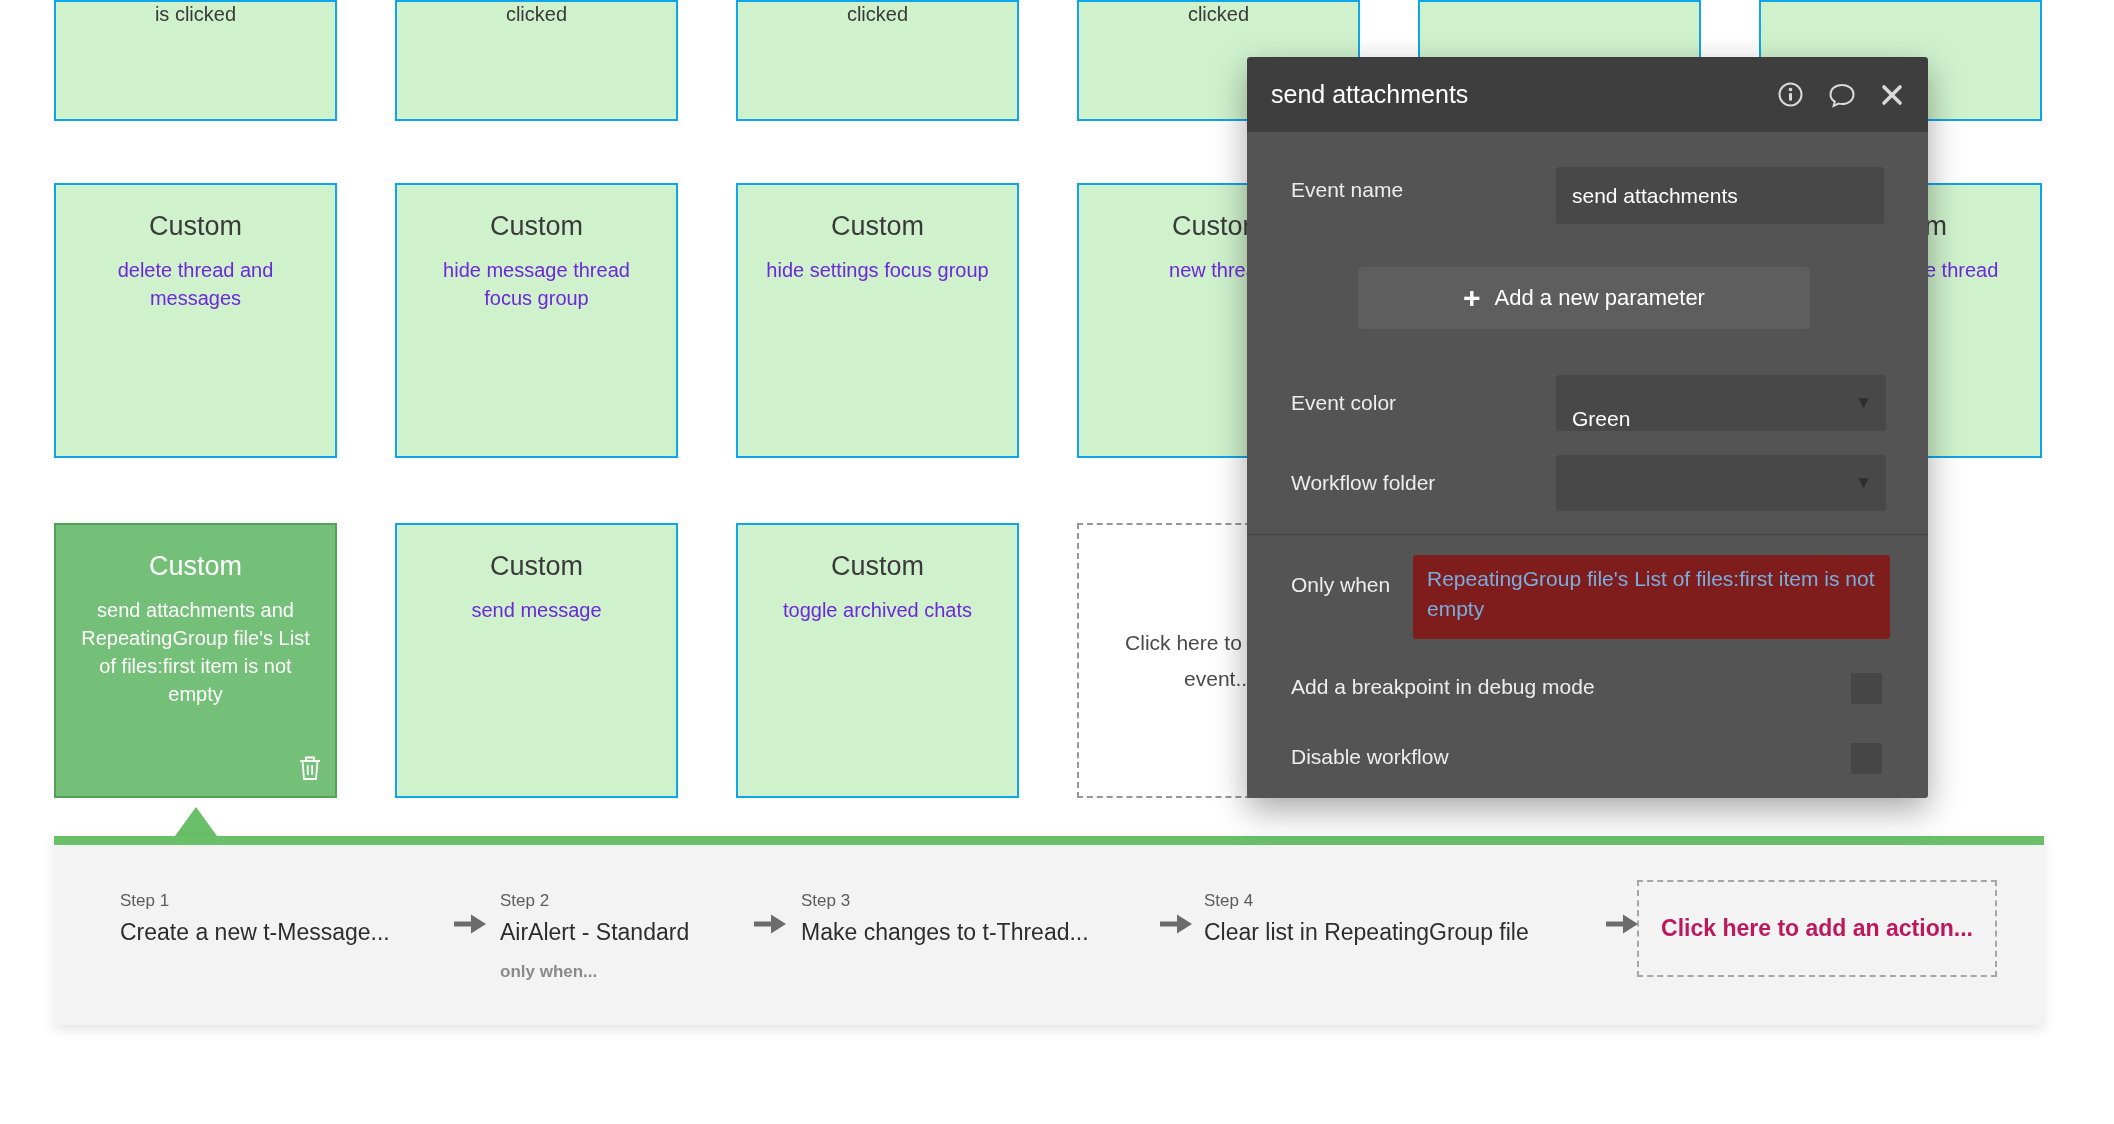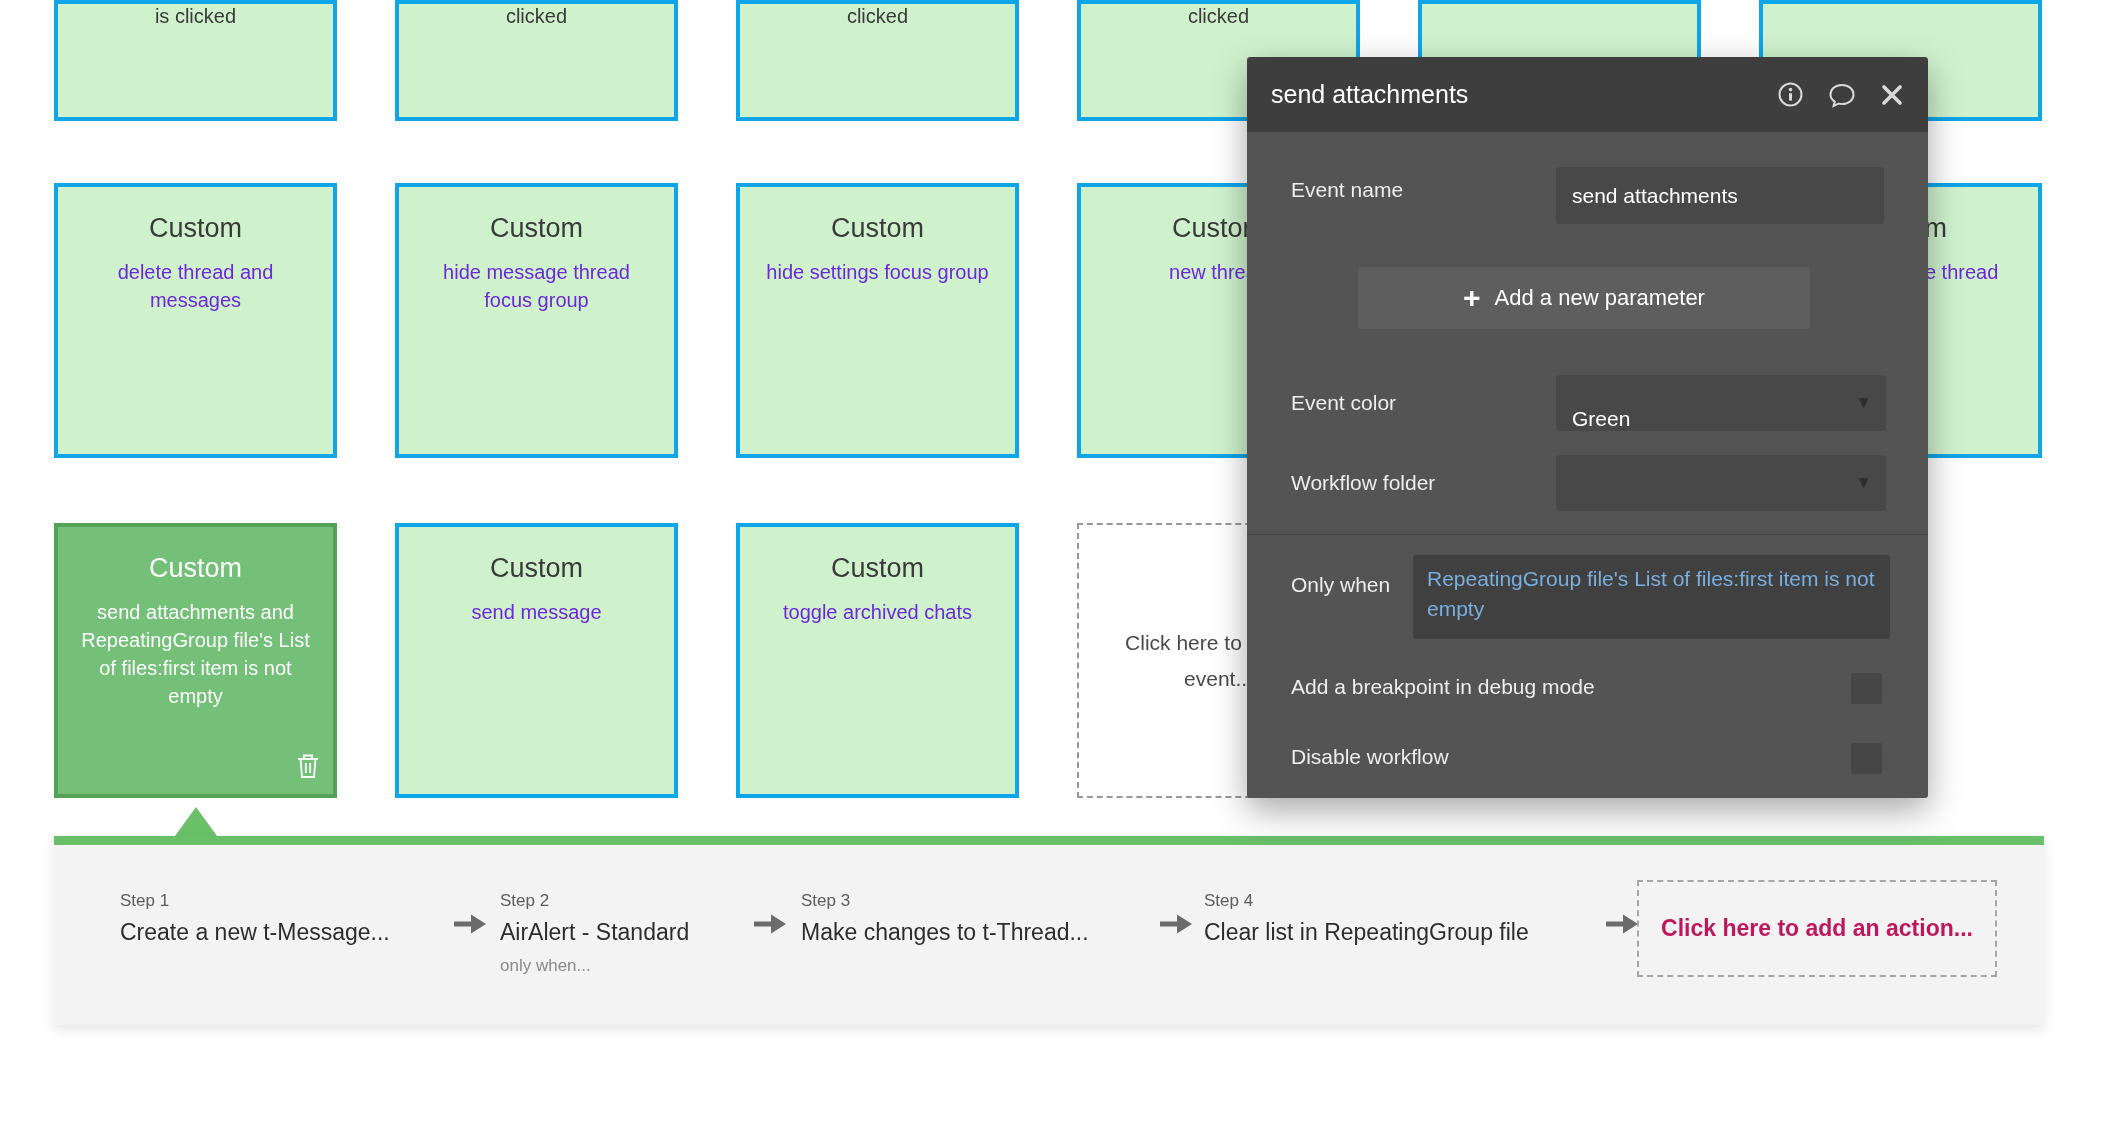--- a/index.html
+++ b/index.html
@@ -10,21 +10,21 @@
     overflow: hidden;
     background: #ffffff;
     font-family: "Liberation Sans", sans-serif;
   }
 
   
   .evt-card {
     position: absolute;
     width: 283px; height: 275px;
     background: #cff2cd;
-    border: 4px solid #0ea5e9;
+    border: 2px solid #0ea5e9;
     text-align: center;
     padding: 26px 20px 0;
   }
   .evt-card .t { font-size: 27px; color: #3a3a3a; margin-bottom: 14px; }
   .evt-card .b { font-size: 20px; color: #6d28d9; line-height: 1.4; }
   .evt-card.cut { height: 121px; padding-top: 0; overflow: hidden; top: 0; }
   .evt-card.cut .f { font-size: 20px; color: #3a3a3a; margin-top: 1px; }
   .evt-card.selected { background: #74c078; border-color: #54a258; }
   .evt-card.selected .t, .evt-card.selected .b { color: #ffffff; }
   .trash { position: absolute; right: 12px; bottom: 10px; cursor: pointer; }
@@ -53,21 +53,21 @@
   .action-bar {
     position: absolute; left: 54px; top: 836px;
     width: 1990px; height: 189px;
     background: #f3f3f3;
     border-top: 9px solid #6abf69;
     box-shadow: 0 5px 12px rgba(0,0,0,.10);
   }
   .step { position: absolute; top: 46px; cursor: pointer; }
   .step .lbl { font-size: 17px; color: #5c5c5c; margin-bottom: 8px; }
   .step .ttl { font-size: 23px; color: #2d2d2d; }
-  .step .sub { font-size: 17px; color: #8a8a8a; margin-top: 10px; }
+  .step .sub { font-size: 17px; color: #8a8a8a; margin-top: 16px; font-weight: bold; }
   .s1{left:66px}.s2{left:446px}.s3{left:747px}.s4{left:1150px}
   .arrow { position: absolute; top: 66px; }
   .a1{left:398px}.a2{left:698px}.a3{left:1104px}.a4{left:1550px}
   .add-action {
     position: absolute; left: 1583px; top: 35px;
     width: 360px; height: 97px;
     border: 2px dashed #a6a6a6;
     display: flex; align-items: center; justify-content: center;
     font-size: 23px; color: #be185d; cursor: pointer; font-weight: bold;
   }
@@ -126,21 +126,21 @@
   .dd-folder{left:309px;top:398px}
   .caret {
     position: absolute; right: 14px; top: 50%;
     transform: translateY(-50%);
     font-size: 17px; color: #2d2d2d;
   }
   .divider { position: absolute; left: 0; top: 477px; width: 100%; height: 1px; background: rgba(0,0,0,.18); }
   .cond-box {
     position: absolute; left: 166px; top: 498px;
     width: 477px; height: 84px;
-    background: #404040; border-radius: 3px;
+    background: #7f1d1d; border-radius: 3px;
     padding: 9px 14px;
     font-size: 21px; line-height: 1.45;
     color: #79aede; cursor: pointer;
   }
   .checkbox { position: absolute; left: 604px; width: 31px; height: 31px; background: #464646; border-radius: 2px; cursor: pointer; }
   .cb1{top:616px}.cb2{top:686px}
 </style>
 </head>
 <body>
 

